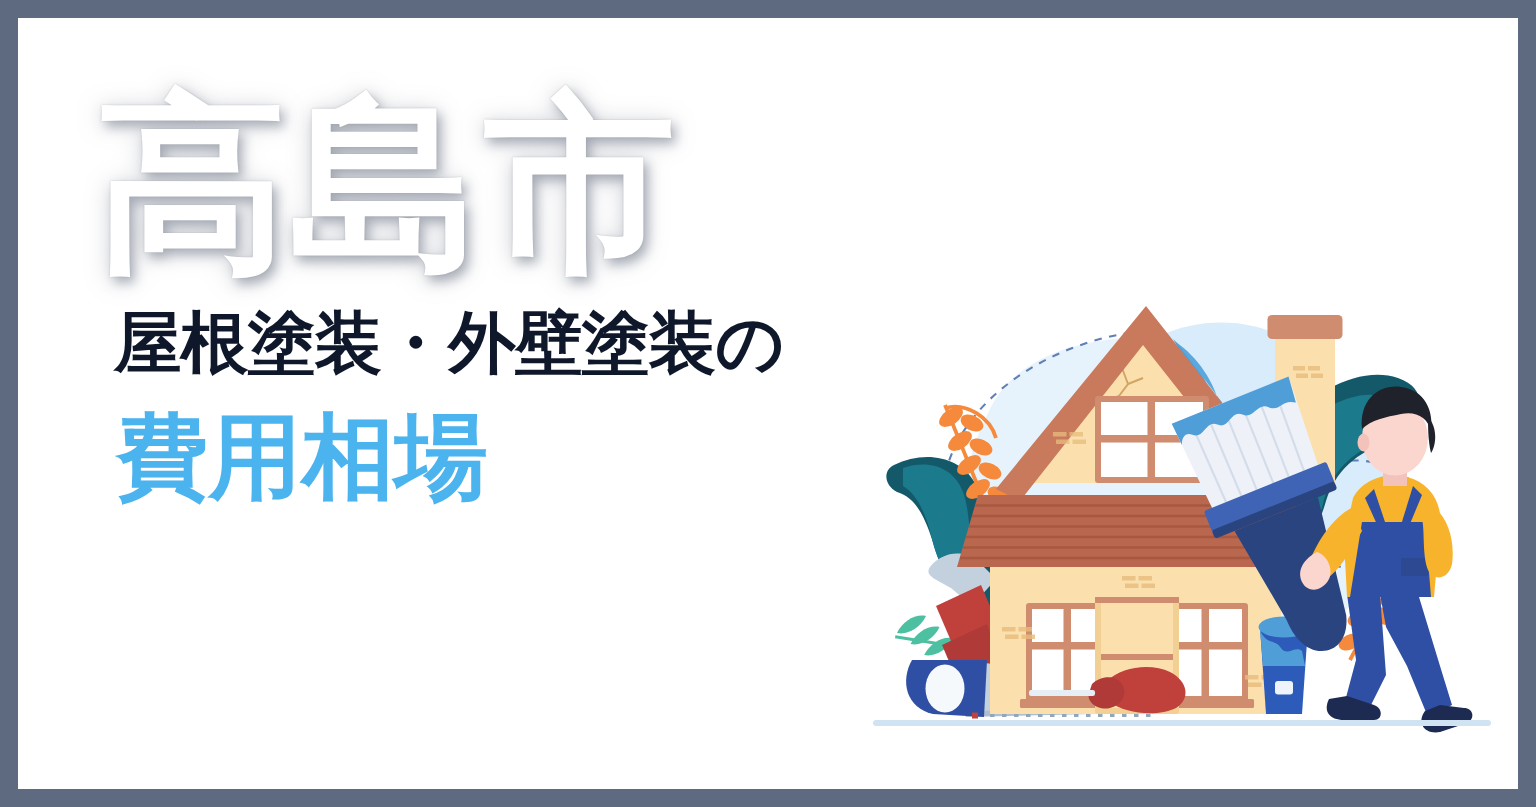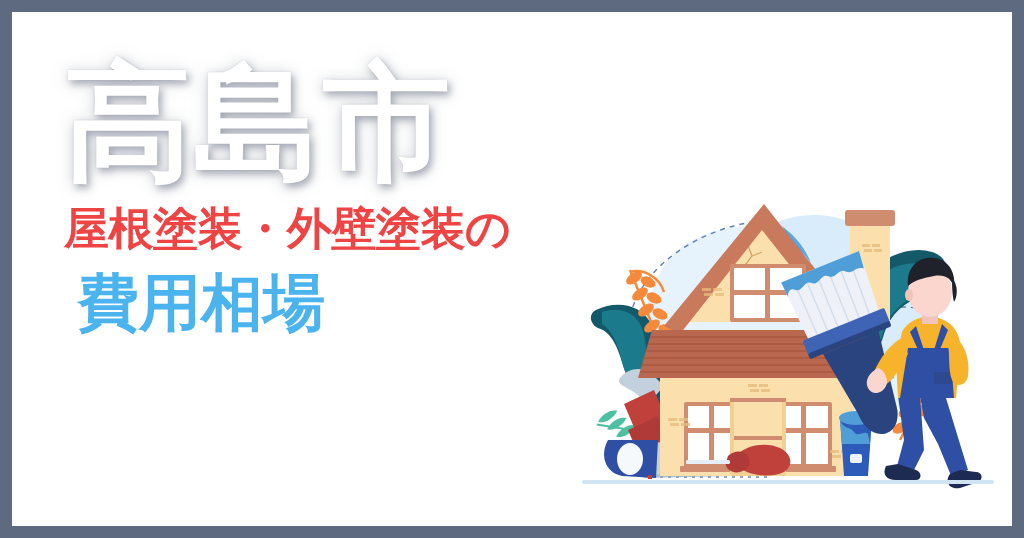--- a/index.html
+++ b/index.html
@@ -19,21 +19,20 @@
     background: #5d6a80;
     padding: 12px;
     overflow: hidden;
   }
   .banner-inner {
     position: relative;
     width: 100%;
     height: 100%;
     background: #ffffff;
     overflow: hidden;
-    font-family: Liberation Serif, serif;
   }
   
   .text-block {
     position: absolute;
     left: 52px;
     top: 48px;
     width: 560px;
     z-index: 5;
   }
   .city-title {
@@ -47,23 +46,23 @@
        3px 4px 7px rgba(120,127,142,0.55),
        0 2px 16px rgba(120,127,142,0.35);
     white-space: nowrap;
     margin: 0 0 14px 0;
     user-select: none;
   }
   .subtitle-line {
     font-size: 45px;
     line-height: 1.22;
     font-weight: bold;
-    color: #ef4444;
+    color: #0f172a;
     white-space: nowrap;
-    margin: 0;
+    margin: 12px;
     letter-spacing: -0.01em;
   }
   .cost-line {
     font-size: 62px;
     line-height: 1.18;
     font-weight: bold;
     color: #4bb3ee;
     white-space: nowrap;
     margin: 10px 0 0 13px;
     letter-spacing: 0.0em;

